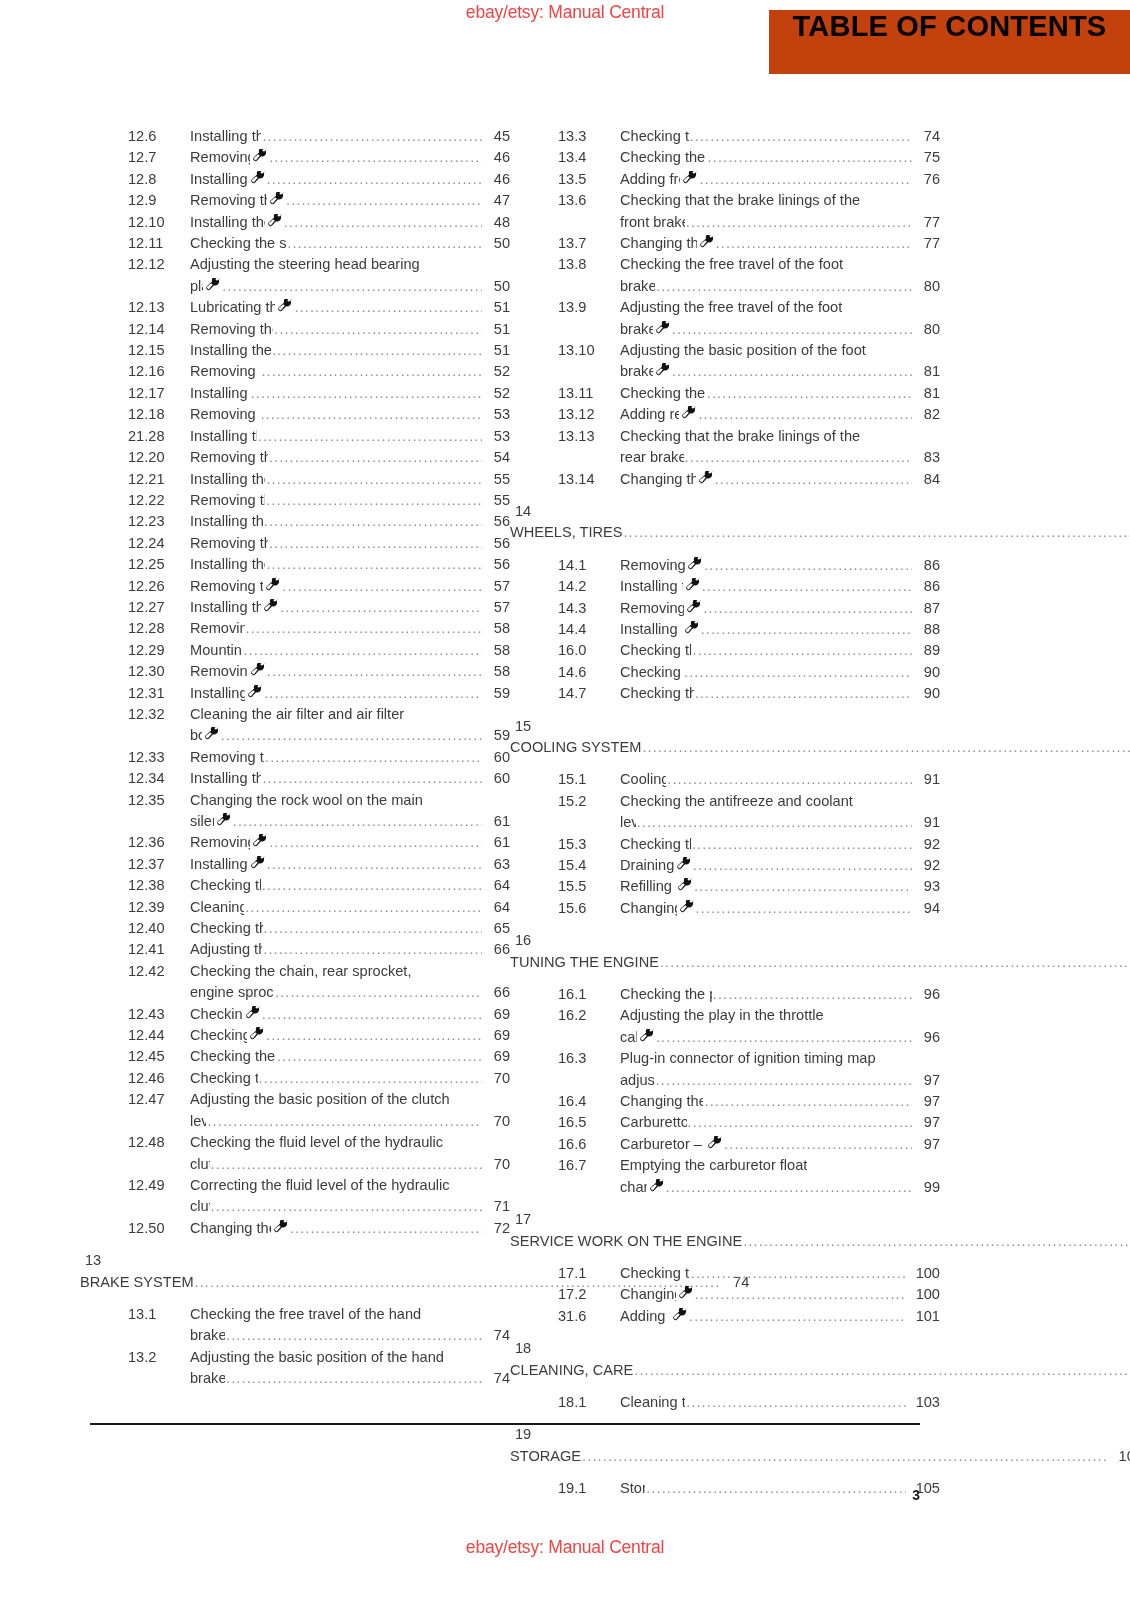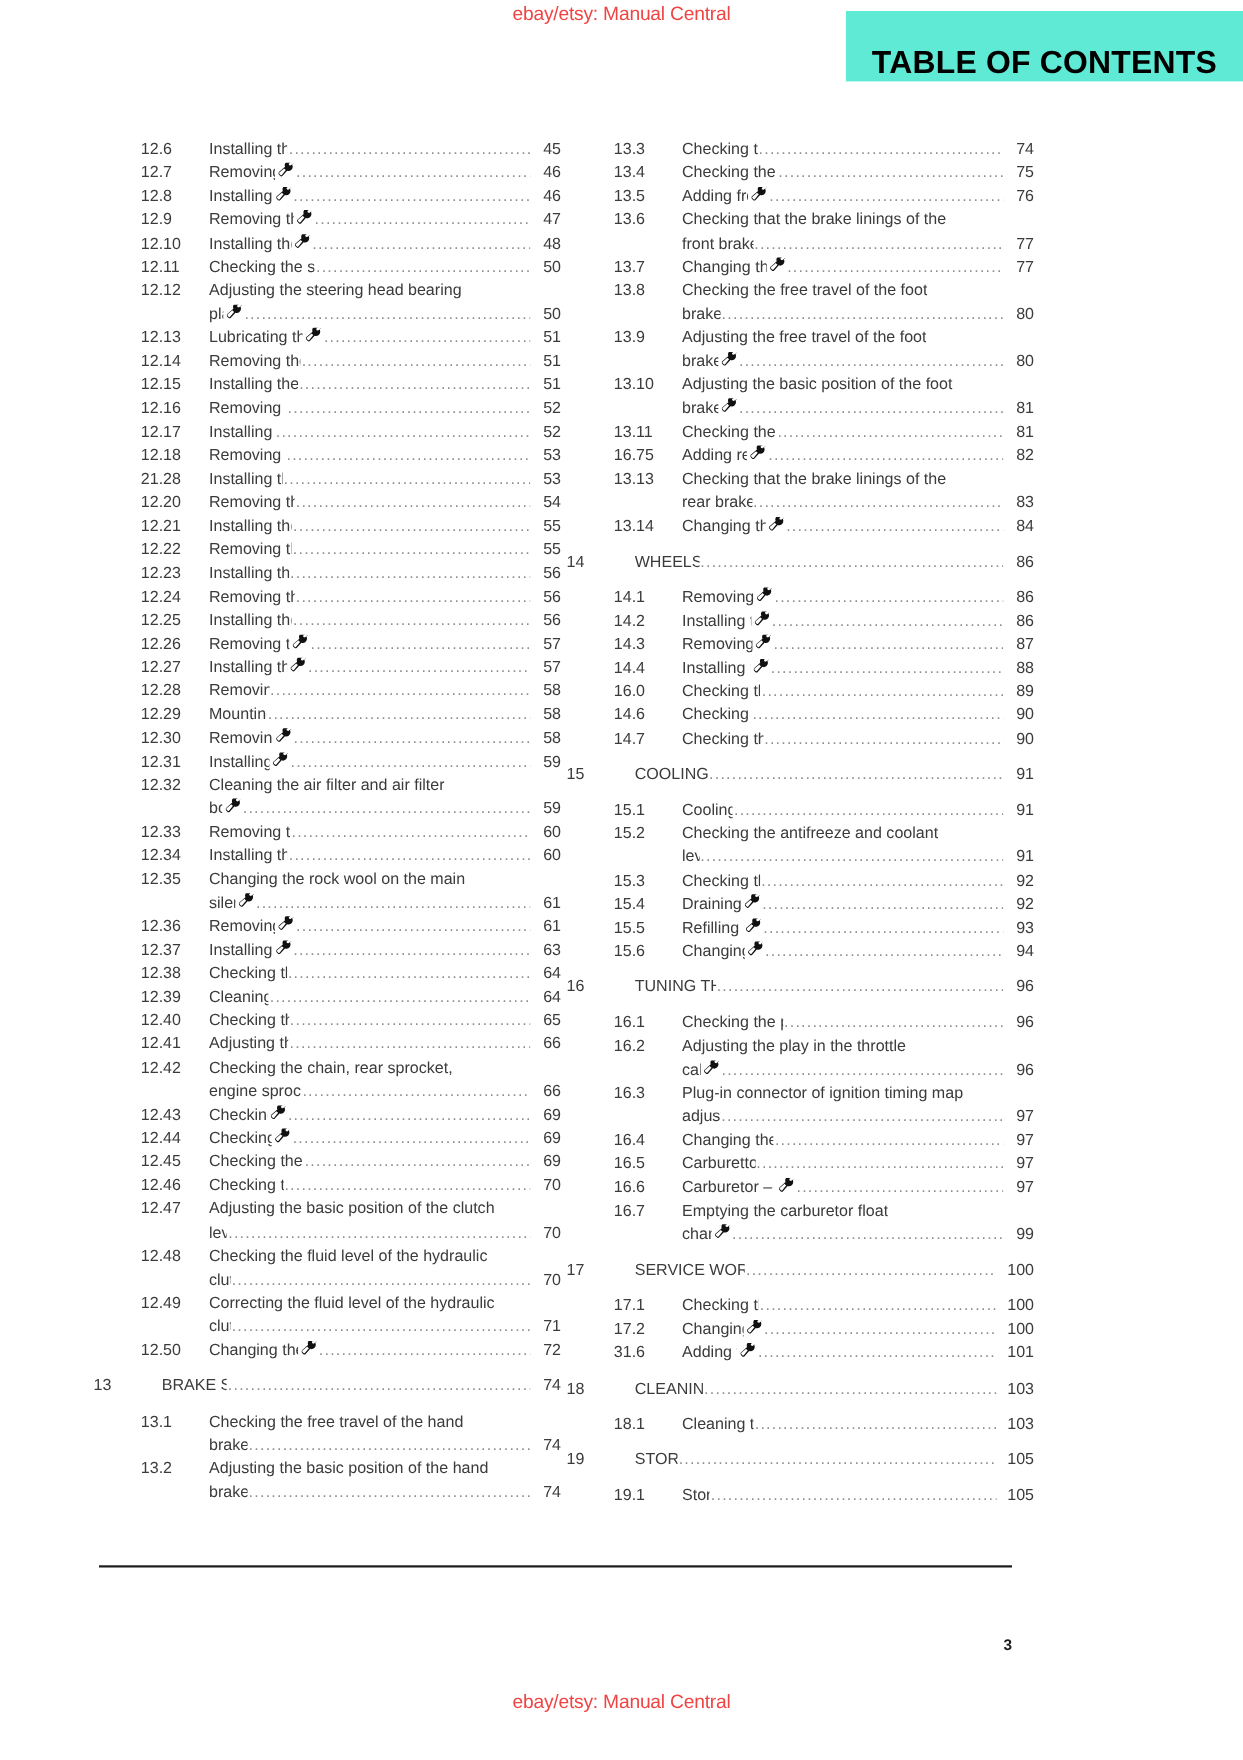--- a/index.html
+++ b/index.html
@@ -30,23 +30,23 @@
   .watermark-top { top: 2px; }
   .watermark-bottom { top: 1537px; }
 
   
   .header-band {
     position: absolute;
     left: 769px;
     top: 10px;
     width: 361px;
     height: 64px;
-    background: #5eead4;
+    background: #c2410c;
     display: flex;
-    align-items: flex-end;
+    align-items: flex-start;
     justify-content: center;
   }
   .header-title {
     font-family: "Liberation Sans", sans-serif;
     font-weight: bold;
     font-size: 29px;
     color: #000000;
     letter-spacing: 0.2px;
     white-space: nowrap;
   }
@@ -71,20 +71,21 @@
     display: flex;
     align-items: flex-start;
     font-size: 14.6px;
     line-height: 21.4px;
     color: #3b3b3b;
   }
   .row.chapter {
     margin-top: 11px;
     margin-bottom: 11px;
     color: #3b3b3b;
+    flex-direction: column;
   }
 
   .num {
     flex: 0 0 auto;
     text-align: left;
     white-space: nowrap;
   }
   
   .row.sub .num   { width: 62px; margin-left: 48px; }
   
@@ -880,21 +881,21 @@
         <div class="num">13.11</div>
         <div class="title-wrap">
           <div class="tline">
             <span class="tl-text">Checking the rear brake fluid level</span>
             <span class="leader"></span>
             <span class="pg">81</span>
           </div>
         </div>
       </div>
       <div class="row sub">
-        <div class="num">16.75</div>
+        <div class="num">13.12</div>
         <div class="title-wrap">
           <div class="tline">
             <span class="tl-text">Adding rear brake fluid</span>
             <span class="wrench">
               <svg viewBox="0 0 16 14" width="15" height="13" xmlns="http://www.w3.org/2000/svg">
                 <path fill="#111111" d="M14.9 1.0c-0.15-0.25-0.5-0.3-0.72-0.1L12.0 2.75 10.55 2.35 10.1 0.95 12.3 -0.8 c0.22-0.2 0.16-0.55-0.1-0.65 -1.9-0.75-4.2-0.1-5.35 1.6 -0.78 1.15-0.85 2.55-0.32 3.72 L0.55 9.1 c-0.72 0.62-0.78 1.72-0.12 2.4l1.25 1.3c0.66 0.68 1.76 0.66 2.4-0.04l4.5-5.0 c1.2 0.5 2.6 0.38 3.7-0.45 1.65-1.22 2.2-3.5 1.32-5.35 -0.02-0.0 -0.32 -0.5 -0.32-0.5 z M3.35 11.9c-0.36 0.38-0.95 0.4-1.3 0.02l-1.1-1.15c-0.36-0.38-0.32-0.98 0.08-1.32l4.6-3.9 c0.2 0.32 0.44 0.62 0.72 0.88 0.28 0.27 0.58 0.48 0.9 0.65 l-3.9 4.82 z"></path>
               </svg>
             </span>
             <span class="leader"></span>
             <span class="pg">82</span>

